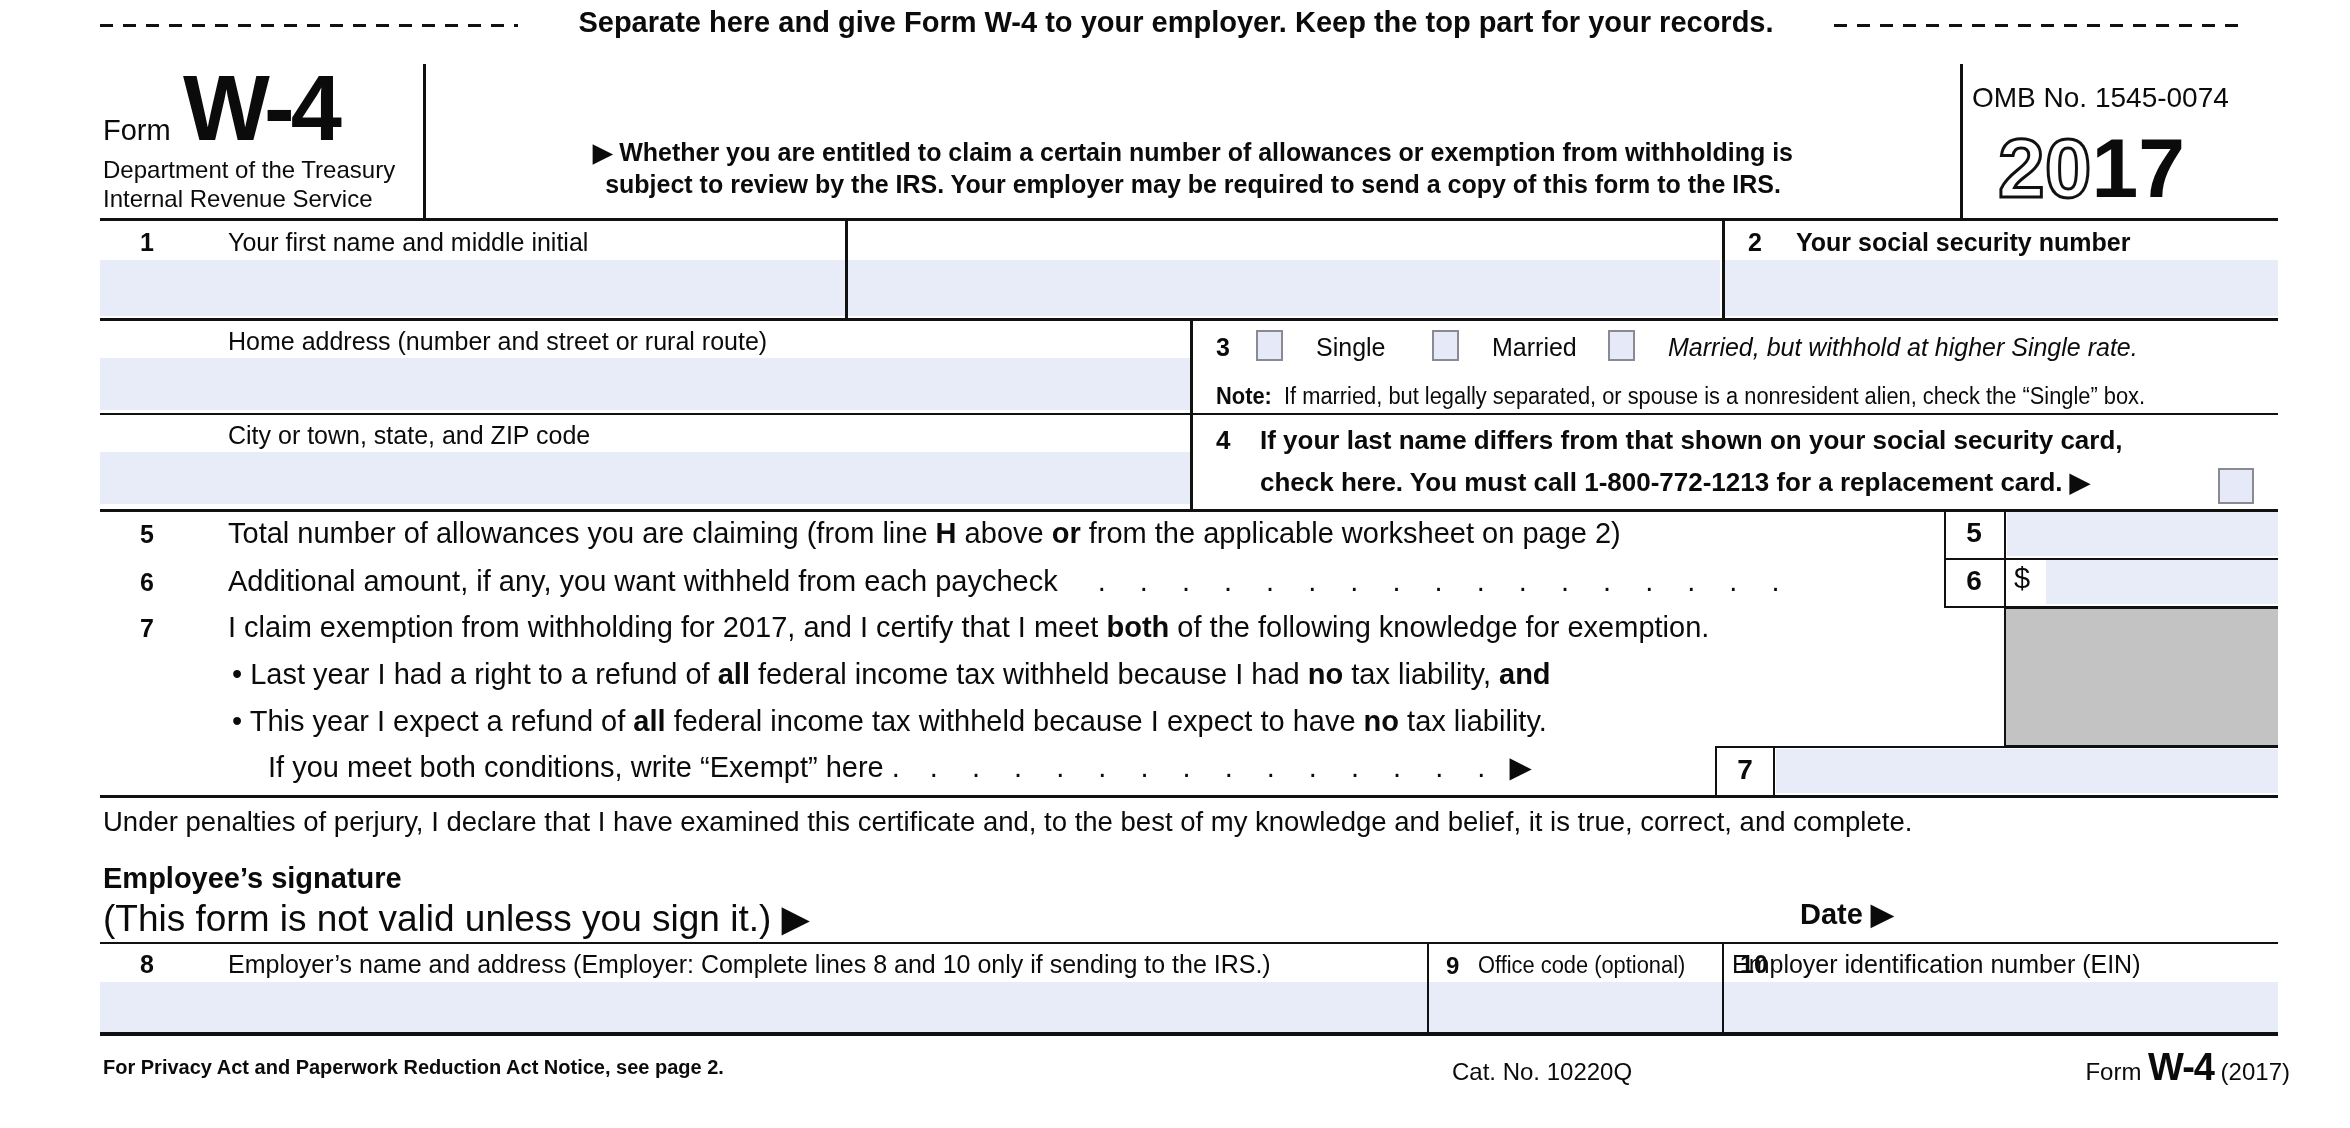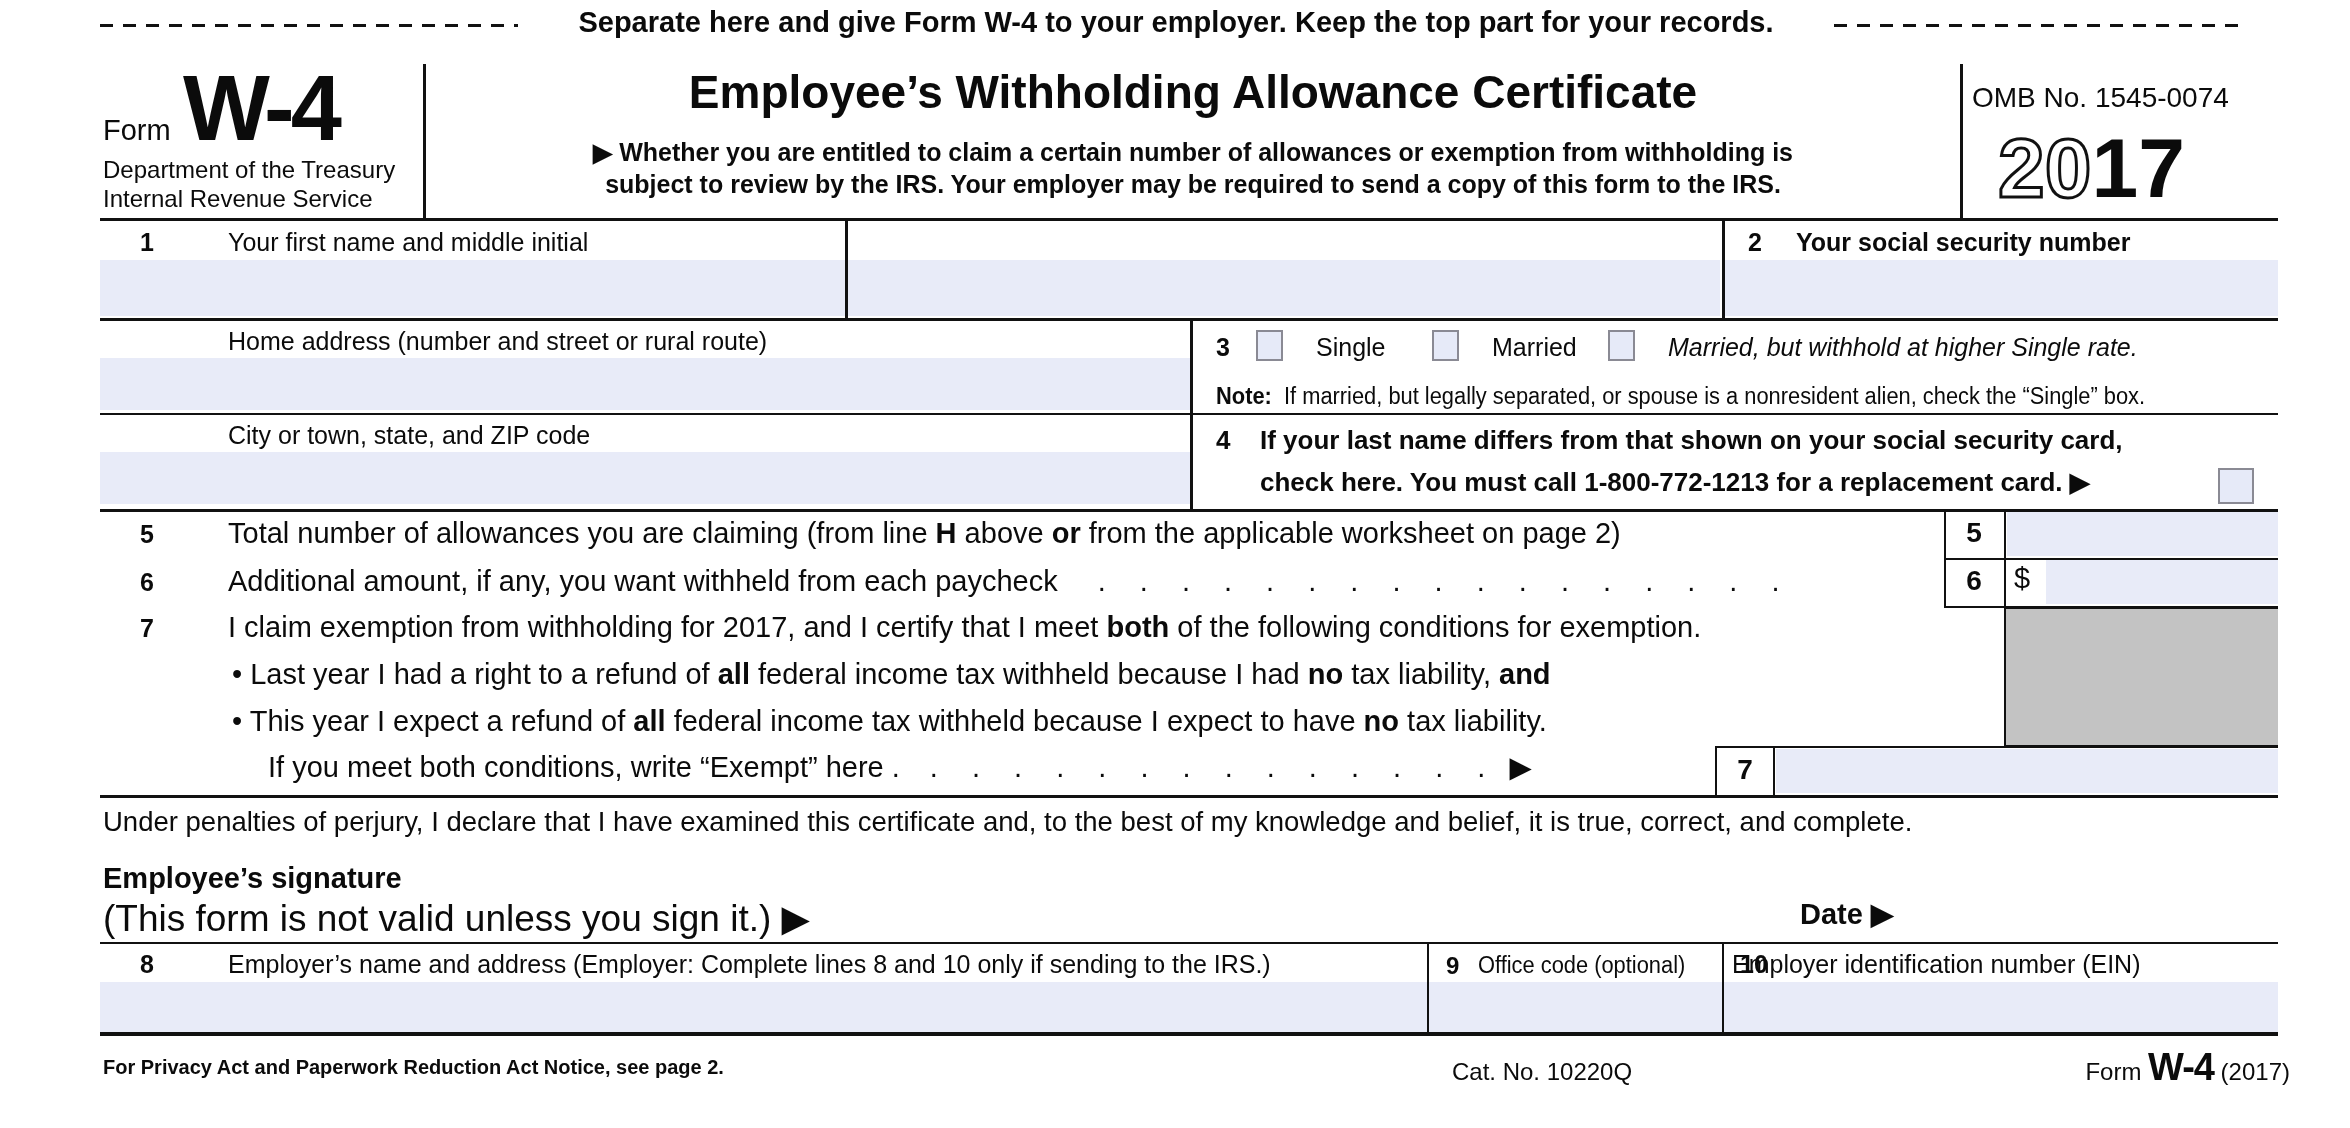--- a/index.html
+++ b/index.html
@@ -33,21 +33,20 @@
   <div class="dash" style="left:1834px;top:24px;width:412px;"></div>
 
   <div class="vline" style="left:423px;top:64px;width:3px;height:154px;"></div>
   <div class="vline" style="left:1960px;top:64px;width:3px;height:154px;"></div>
 
   <div class="abs" style="left:103px;top:114px;font-size:29px;">Form</div>
   <div class="abs b" style="left:183px;top:62px;font-size:92px;letter-spacing:-4px;line-height:1;">W-4</div>
   <div class="abs" style="left:103px;top:156px;font-size:24px;">Department of the Treasury</div>
   <div class="abs" style="left:103px;top:185px;font-size:24px;">Internal Revenue Service</div>
 
-  <div class="abs b center" style="left:426px;top:66px;width:1534px;font-size:46px;">Employee’s Withholding Allowance Certificate</div>
   <div class="abs b center" style="left:426px;top:138px;width:1534px;font-size:25px;">▶ Whether you are entitled to claim a certain number of allowances or exemption from withholding is</div>
   <div class="abs b center" style="left:426px;top:170px;width:1534px;font-size:25px;">subject to review by the IRS. Your employer may be required to send a copy of this form to the IRS.</div>
 
   <div class="abs" style="left:1972px;top:82px;font-size:28px;">OMB No. 1545-0074</div>
   <div class="abs b" style="left:1998px;top:126px;font-size:84px;line-height:1;"><span class="seg year-outline">20</span><span class="seg year-solid">17</span></div>
 
   <div class="hline" style="left:100px;top:218px;width:2178px;height:3px;"></div>
 
   <div class="abs b" style="left:140px;top:228px;font-size:25px;">1</div>
   <div class="abs" style="left:228px;top:228px;font-size:25px;">Your first name and middle initial</div>
@@ -98,21 +97,21 @@
   <div class="hline" style="left:1944px;top:558px;width:334px;height:2px;"></div>
 
   <div class="abs b" style="left:140px;top:568px;font-size:25px;">6</div>
   <div class="abs" style="left:228px;top:565px;font-size:29px;"><span>Additional amount, if any, you want withheld from each paycheck</span><span class="dots" style="margin-left:40px;">. . . . . . . . . . . . . . . . .</span></div>
   <div class="abs b center" style="left:1944px;top:565px;width:60px;font-size:28px;">6</div>
   <div class="abs" style="left:2014px;top:562px;font-size:29px;">$</div>
   <div class="field" style="left:2046px;top:560px;width:232px;height:44px;"></div>
   <div class="hline" style="left:1944px;top:606px;width:334px;height:2px;"></div>
 
   <div class="abs b" style="left:140px;top:614px;font-size:25px;">7</div>
-  <div class="abs" style="left:228px;top:611px;font-size:29px;"><span class="seg">I claim exemption from withholding for 2017, and I certify that I meet </span><span class="seg b">both</span><span class="seg"> of the following conditions for exemption.</span></div>
+  <div class="abs" style="left:228px;top:611px;font-size:29px;"><span class="seg">I claim exemption from withholding for 2017, and I certify that I meet </span><span class="seg b">both</span><span class="seg"> of the following knowledge for exemption.</span></div>
   <div class="abs" style="left:232px;top:658px;font-size:29px;"><span class="seg">• Last year I had a right to a refund of </span><span class="seg b">all</span><span class="seg"> federal income tax withheld because I had </span><span class="seg b">no</span><span class="seg"> tax liability, </span><span class="seg b">and</span></div>
   <div class="abs" style="left:232px;top:705px;font-size:29px;"><span class="seg">• This year I expect a refund of </span><span class="seg b">all</span><span class="seg"> federal income tax withheld because I expect to have </span><span class="seg b">no</span><span class="seg"> tax liability.</span></div>
 
   <div class="grayblock" style="left:2004px;top:607px;width:274px;height:140px;"></div>
 
   <div class="abs" style="left:268px;top:751px;font-size:29px;"><span>If you meet both conditions, write “Exempt” here .</span><span class="dots" style="margin-left:30px;">. . . . . . . . . . . . . .</span><span style="margin-left:24px;">▶</span></div>
 
   <div class="hline" style="left:1715px;top:746px;width:563px;height:2px;"></div>
   <div class="vline" style="left:1715px;top:746px;width:2px;height:49px;"></div>
   <div class="vline" style="left:1773px;top:746px;width:2px;height:49px;"></div>

